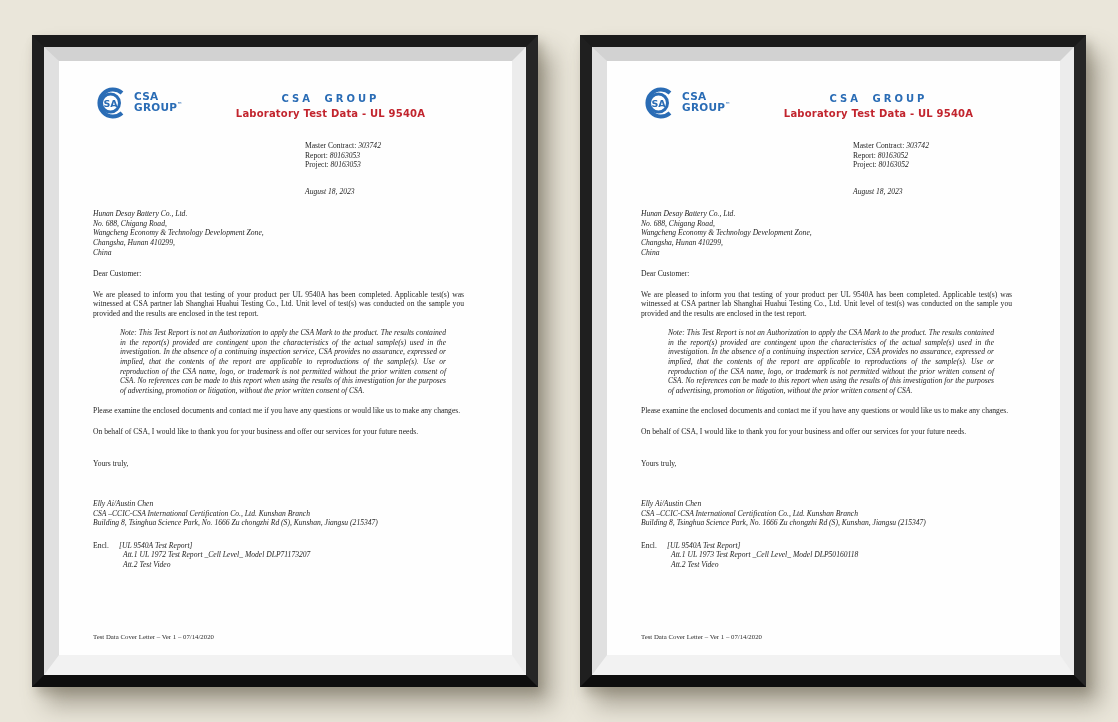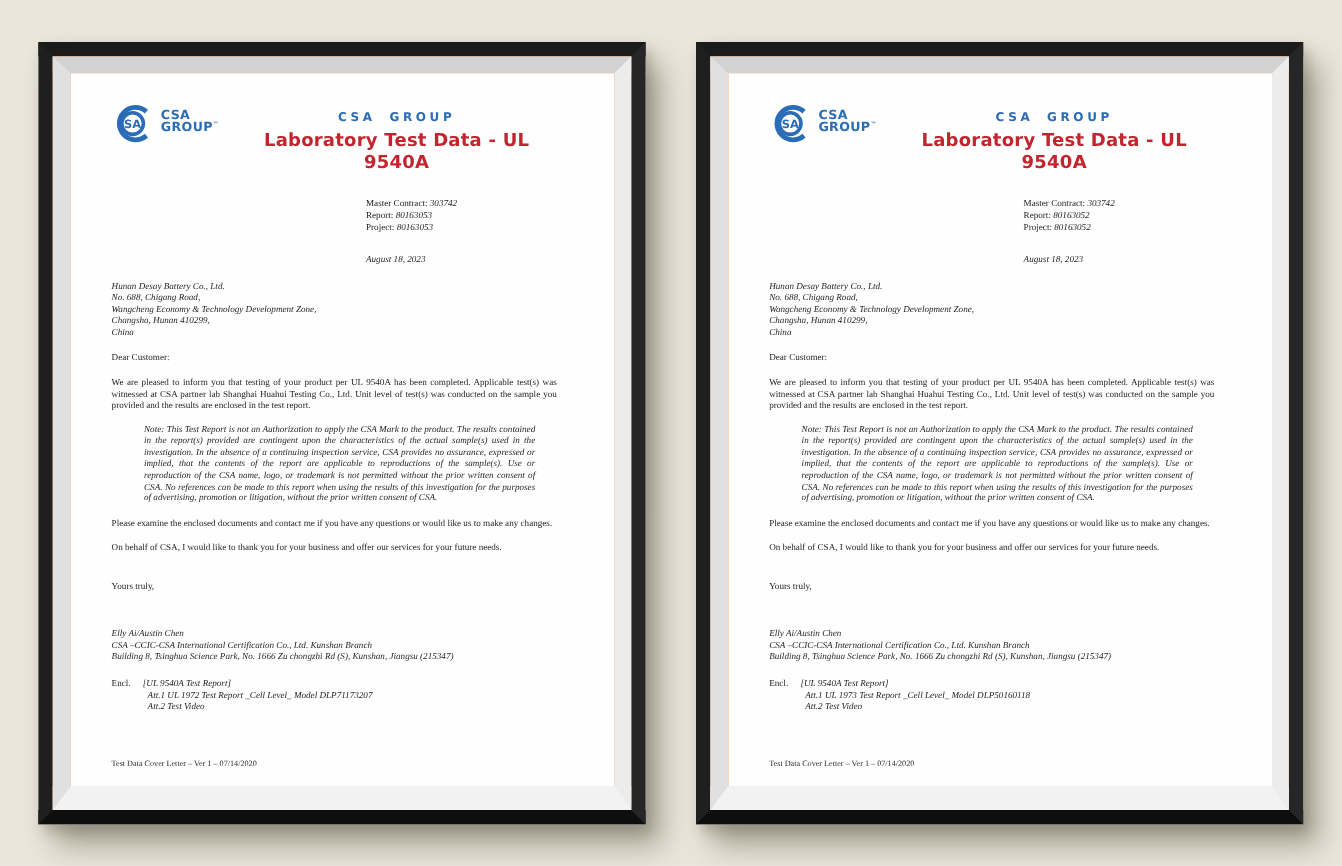--- a/index.html
+++ b/index.html
@@ -18,21 +18,21 @@
     border-width:12px;
     border-color:#1b1b1b #262626 #0e0e0e #1f1f1f;
     background:#fff;
     box-shadow:14px 18px 22px rgba(92,85,66,0.45), 4px 6px 10px rgba(92,85,66,0.30);
   }
   .mat {
     width:100%; height:100%;
     border-style:solid;
     border-width:14px 14px 20px 15px;
     border-color:#d2d2d2 #ececec #f2f2f2 #e0e0e0;
-    background:#f97316;
+    background:#0c4a6e;
   }
   .paper {
     width:100%; height:100%;
     background:#fefefe;
     position:relative;
     padding:24px 48px 0 34px;
     color:#1e1e1e;
     font-size:7.6px;
     line-height:1.26;
   }
@@ -40,21 +40,21 @@
   .logo { width:104px; display:flex; align-items:flex-start; gap:3px; flex-shrink:0; }
   .wordmark {
     font-family:"DejaVu Sans", sans-serif;
     font-weight:bold; color:#2a6cb5;
     font-size:10.5px; line-height:0.95;
     letter-spacing:0.3px; padding-top:7px;
   }
   .tm { font-size:5px; vertical-align:super; }
   .title-wrap { flex:1; text-align:center; padding-top:8px; font-family:"DejaVu Sans", sans-serif; font-weight:bold; }
   .title-blue { color:#2a6cb5; font-size:10px; letter-spacing:3px; word-spacing:5px; }
-  .title-red  { color:#c2252e; font-size:15px; letter-spacing:0.2px; margin-top:2px; }
+  .title-red  { color:#c2252e; font-size:10px; letter-spacing:0.2px; margin-top:2px; }
   .meta { margin:20px 0 17px 212px; }
   .meta-row { white-space:nowrap; }
   .ital { font-style:italic; }
   .date { margin:9px 0 0 212px; }
   .address { margin-top:13px; font-style:italic; }
   .subject { margin-top:13px; }
   .subject u { text-decoration:underline; }
   .salutation { margin-top:12px; }
   .para { margin-top:11px; text-align:justify; }
   .note { margin:10px 18px 0 27px; text-align:justify;font-style:italic; }

